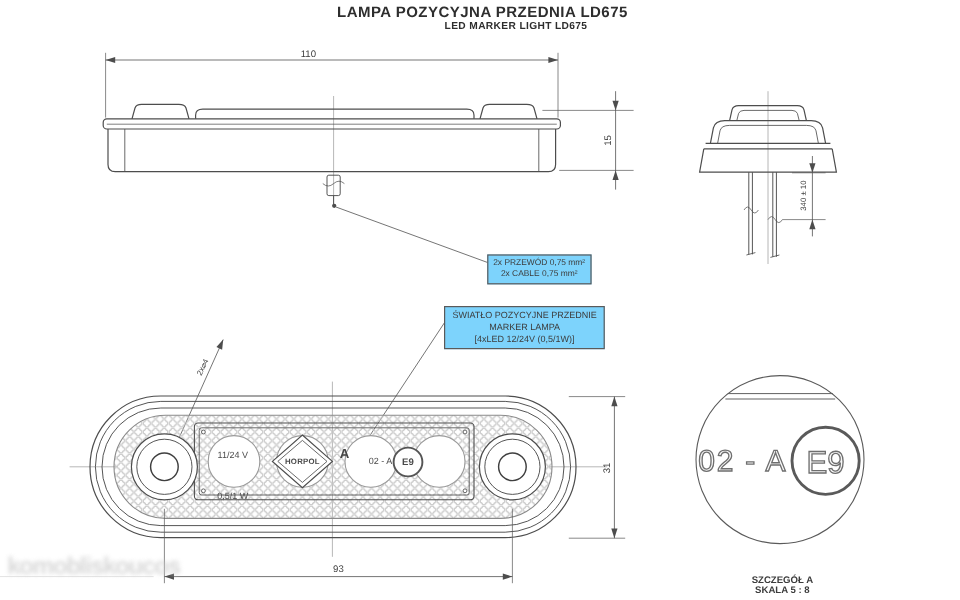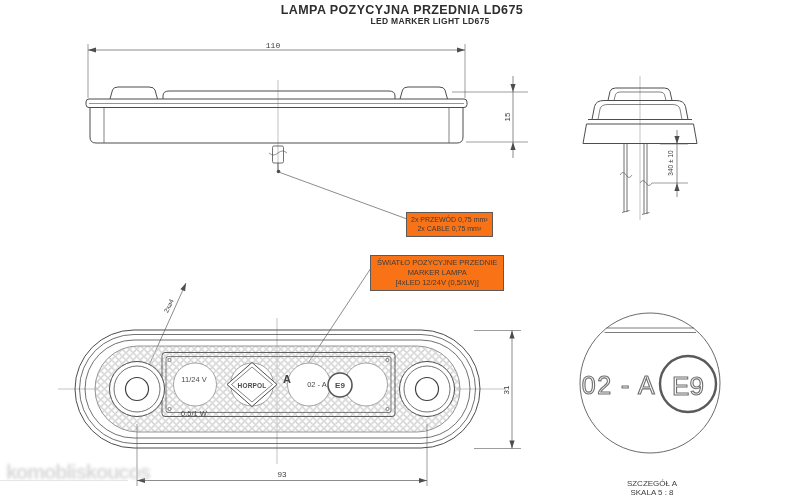--- a/index.html
+++ b/index.html
@@ -6,34 +6,34 @@
   #stage{position:relative;width:684px;height:500px;background:#fff;
          font-family:"Liberation Sans",sans-serif;}
   #drawing{position:absolute;left:0;top:0;}
   .lbl{position:absolute;color:#3c3c3c;white-space:nowrap;
        transform:translate(-50%,-50%);font-family:"Liberation Sans",sans-serif;}
   .rot{transform:translate(-50%,-50%) rotate(-90deg);}
   .t1{font-size:12.5px;font-weight:bold;letter-spacing:.4px;color:#2e2e2e;}
   .t2{font-size:8.5px;font-weight:bold;letter-spacing:.3px;color:#2e2e2e;}
   .dim{font-size:8px;}
   .dimsm{font-size:6.5px;}
-  .note{position:absolute;border:1px solid #5a5a5a;background:#f97316;
+  .note{position:absolute;border:1px solid #5a5a5a;background:#7dd3fc;
         text-align:center;color:#3c3c3c;line-height:1.35;white-space:nowrap;}
   .note div{white-space:nowrap;}
   #cable-note{left:406px;top:212px;font-size:7px;padding:2px 4px;}
   #func-note{left:370px;top:255px;font-size:7.5px;padding:2px 6px;}
   .mark{font-size:7.5px;color:#4a4a4a;}
   .markb{font-size:6.5px;font-weight:bold;color:#4a4a4a;letter-spacing:.2px;}
   .bigA{font-size:11px;font-weight:bold;color:#444;}
   .esm{font-size:8px;font-weight:bold;color:#4a4a4a;}
   .outline{color:#fafafa;-webkit-text-stroke:1.1px #6f6f6f;}
   .det1{font-size:25px;letter-spacing:1.5px;}
   .det2{font-size:26px;}
   .holes{font-size:6.5px;transform:translate(-50%,-50%) rotate(-64deg);}
-  .cap{font-size:8px;color:#3c3c3c;}
+  .cap{font-size:8px;color:#3c3c3c;font-weight:bold;}
   #watermark{position:absolute;left:6px;top:461px;width:150px;
      font-size:20px;font-weight:bold;color:#ccc;filter:blur(1.7px);
      opacity:.75;letter-spacing:-1px;transform:none;}
 </style>
 </head>
 <body>
 
 <div id="stage">
 
 <svg id="drawing" width="800" height="500" viewBox="0 0 800 500">
@@ -168,21 +168,21 @@
   <g stroke="#5a5a5a" fill="none">
     <circle cx="650" cy="383" r="70" stroke-width="0.9"></circle>
     <path d="M606.5,328 H694 M604.5,332.5 H696" stroke-width="0.8"></path>
     <circle cx="688" cy="384" r="28" stroke="#5a5a5a" stroke-width="2.4"></circle>
   </g>
 </svg>
 
   <div class="lbl t1" style="left:402px;top:10px;">LAMPA POZYCYJNA PRZEDNIA LD675</div>
   <div class="lbl t2" style="left:402px;top:21px;margin-left:28px;">LED MARKER LIGHT LD675</div>
 
-  <div class="lbl dim" style="left:273px;top:45px;font-family:Liberation Mono, monospace;">110</div>
+  <div class="lbl dim" style="left:257px;top:45px;">110</div>
   <div class="lbl dim rot" style="left:507px;top:117px;">15</div>
   <div class="lbl dimsm rot" style="left:670px;top:163px;">340 ± 10</div>
   <div class="lbl dim" style="left:282px;top:474px;">93</div>
   <div class="lbl dim rot" style="left:506px;top:390px;">31</div>
   <div class="lbl holes" style="left:169px;top:306px;">2x⌀4</div>
 
   <div class="note" id="cable-note">
     <div>2x PRZEWÓD 0,75 mm²</div>
     <div>2x CABLE 0,75 mm²</div>
   </div>

